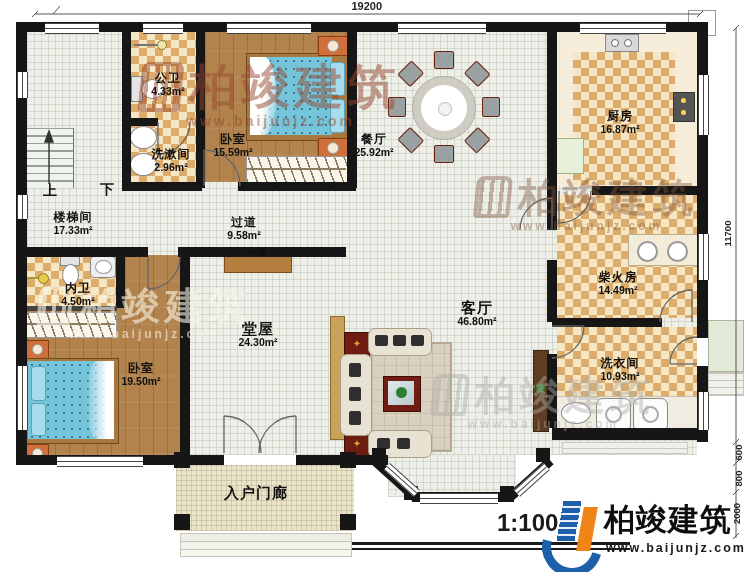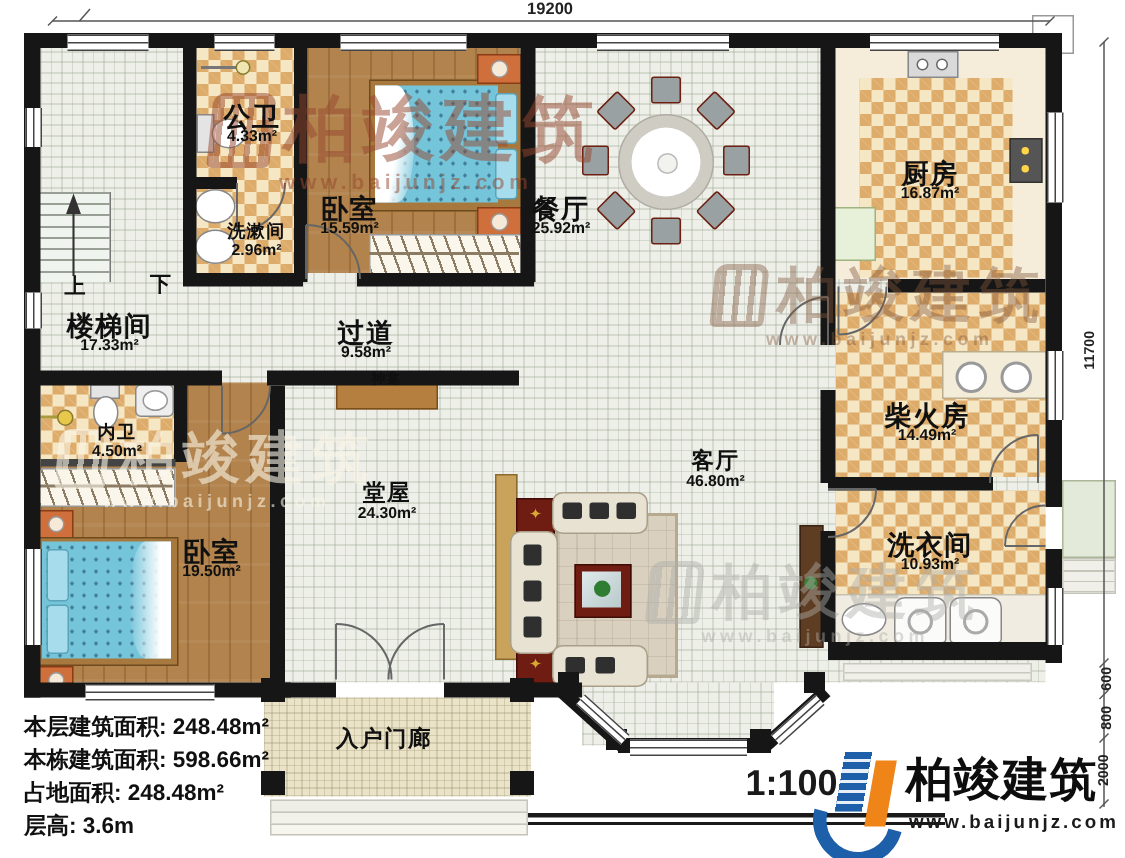--- a/index.html
+++ b/index.html
@@ -24,21 +24,21 @@
                      repeating-linear-gradient(90deg,rgba(140,130,95,.25) 0 1px,transparent 1px 5px);}
   
   .wall{position:absolute;background:var(--wall,#161616);z-index:3;}
   .win{position:absolute;background:#fff;z-index:4;border-top:1.2px solid #444;border-bottom:1.2px solid #444;
        background-image:linear-gradient(#444,#444);background-size:100% 1px;background-position:center;background-repeat:no-repeat;}
   .win.v{border:none;border-left:1.2px solid #444;border-right:1.2px solid #444;
        background-image:linear-gradient(#444,#444);background-size:1px 100%;background-position:center;background-repeat:no-repeat;}
   
   .fur{position:absolute;z-index:2;}
   .rlabel{position:absolute;z-index:7;transform:translateX(-50%);text-align:center;font-weight:bold;white-space:nowrap;color:#101010;}
-  .rn{font-size:18px;letter-spacing:1px;line-height:14px;}
+  .rn{font-size:12px;letter-spacing:1px;line-height:14px;}
   .ra{font-size:10.5px;line-height:12px;}
   .biglbl{font-size:15px;}
   .updown{position:absolute;z-index:7;font-weight:bold;font-size:14px;transform:translateX(-50%);}
   .svgov{position:absolute;left:0;top:0;z-index:5;}
   
   .wm{position:absolute;z-index:6;font-weight:bold;white-space:nowrap;line-height:1;}
   .wm-row{display:flex;align-items:center;}
   .wm-logo{display:inline-block;width:34px;height:42px;border:4px solid currentColor;border-radius:8px 8px 4px 4px;
            margin-right:7px;transform:skewX(-6deg);
            background-image:repeating-linear-gradient(90deg,currentColor 0 4px,transparent 4px 10px);background-clip:content-box;}
@@ -381,26 +381,20 @@
   <div class="shrine-lbl" style="left:257px;top:246px">神龛</div>
   <div class="updown" style="left:50px;top:182px">上</div>
   <div class="updown" style="left:107px;top:181px">下</div>
 
   <div class="dim" style="left:338px;top:0px;width:44px;text-align:right">19200</div>
   <div class="dim rot" style="left:705px;top:228px;width:44px">11700</div>
   <div class="dim rot" style="left:721px;top:447px">600</div>
   <div class="dim rot" style="left:721px;top:473px">800</div>
   <div class="dim rot" style="left:719px;top:508px">2000</div>
 
-  <div class="stats">
-    <div>本层建筑面积: 248.48m²</div>
-    <div>本栋建筑面积: 598.66m²</div>
-    <div>占地面积: 248.48m²</div>
-    <div>层高: 3.6m</div>
-  </div>
 
   <div class="title-scale">1:100</div>
   <div class="abs" style="left:352px;top:542px;width:278px;height:3px;background:#1a1a1a;z-index:8"></div>
   <div class="abs" style="left:352px;top:548px;width:278px;height:1.5px;background:#1a1a1a;z-index:8"></div>
 
   <div class="abs" style="left:540px;top:497px;width:62px;height:66px;z-index:9">
     <div style="position:absolute;left:2px;top:20px;width:42px;height:42px;border:9px solid var(--logo_blue,#1d5fa8);border-color:transparent transparent var(--logo_blue,#1d5fa8) var(--logo_blue,#1d5fa8);border-radius:50%;transform:rotate(-30deg)"></div>
     <div style="position:absolute;left:18px;top:2px;width:18px;height:40px;background:var(--logo_blue,#1d5fa8);transform:skewX(-10deg);background-image:repeating-linear-gradient(0deg,rgba(255,255,255,.9) 0 2px,transparent 2px 7px);background-clip:content-box;padding:2px"></div>
     <div style="position:absolute;left:40px;top:10px;width:14px;height:44px;background:var(--logo_orange,#ef8418);transform:skewX(-10deg)"></div>
   </div>

